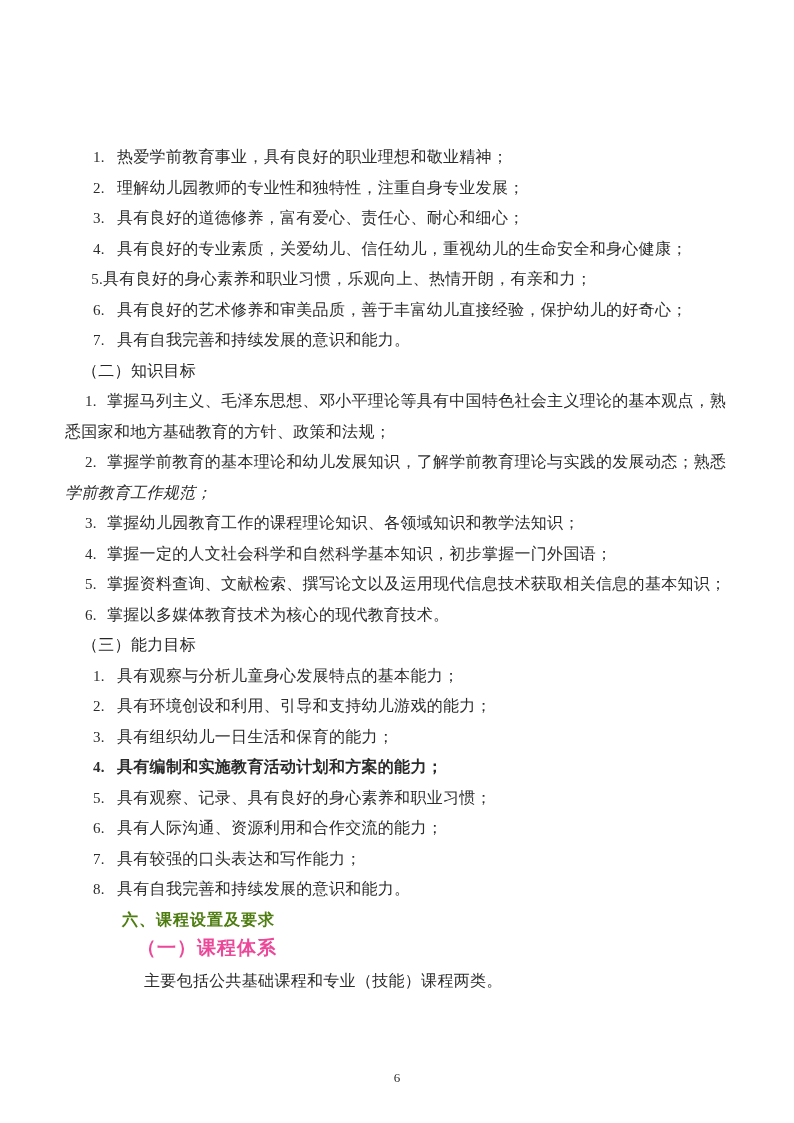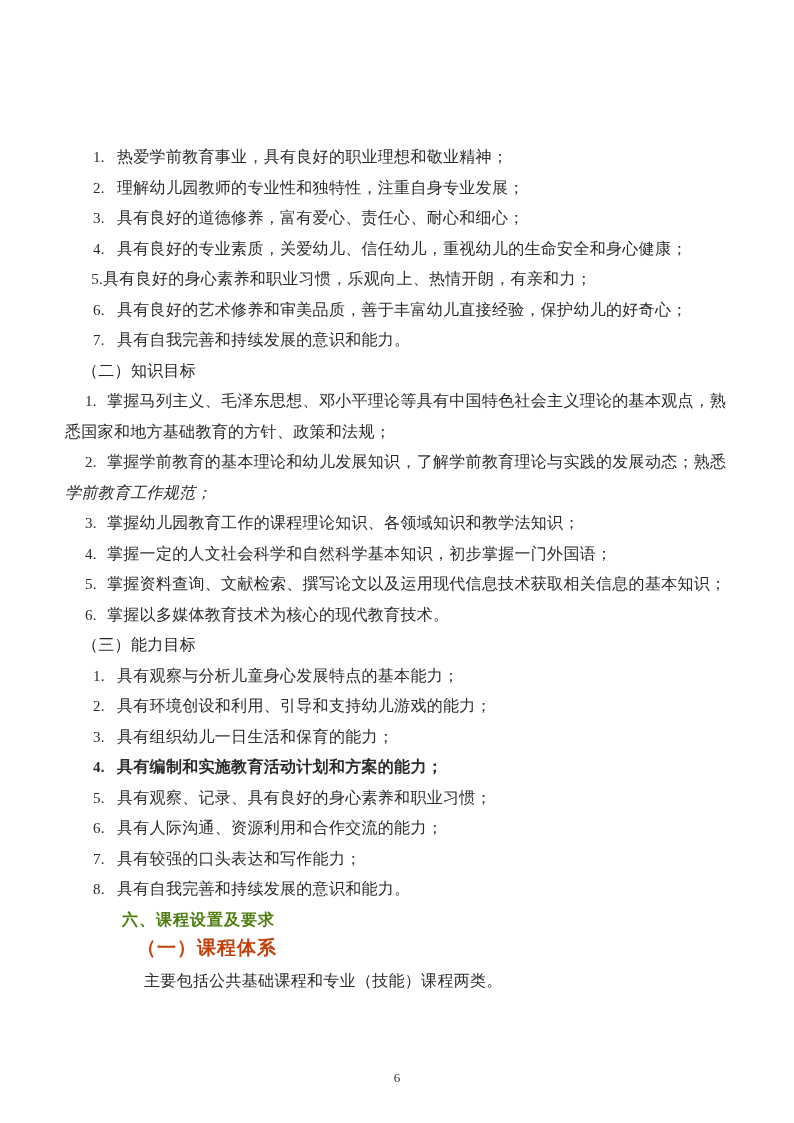--- a/index.html
+++ b/index.html
@@ -38,21 +38,21 @@
     font-family: "Liberation Sans", "DejaVu Sans", sans-serif;
     font-weight: bold;
     font-size: 16px;
     letter-spacing: 1px;
     color: #4d7c0f;
   }
   .headingKai {
     font-weight: bold;
     font-size: 19px;
     letter-spacing: 1px;
-    color: #c2410c;
+    color: #ec4899;
   }
   .para {
     font-size: 16px;
   }
   .page-number {
     position: absolute;
     top: 1034px;
     left: 0;
     width: 794px;
     text-align: center;

